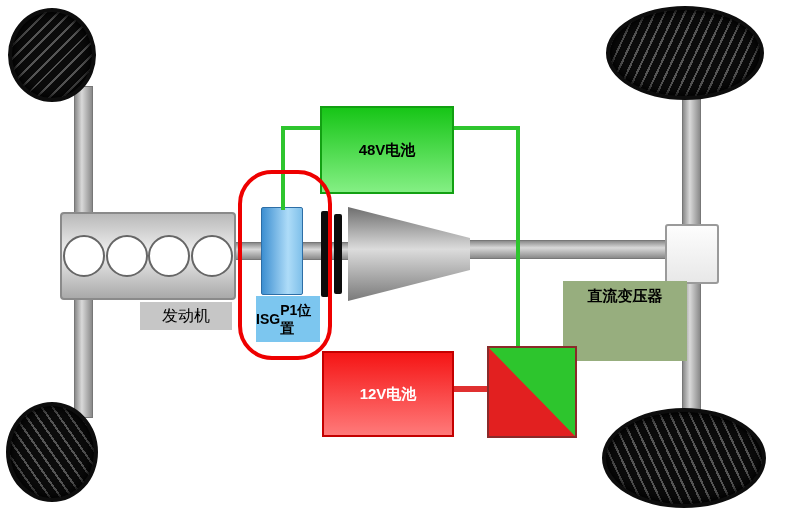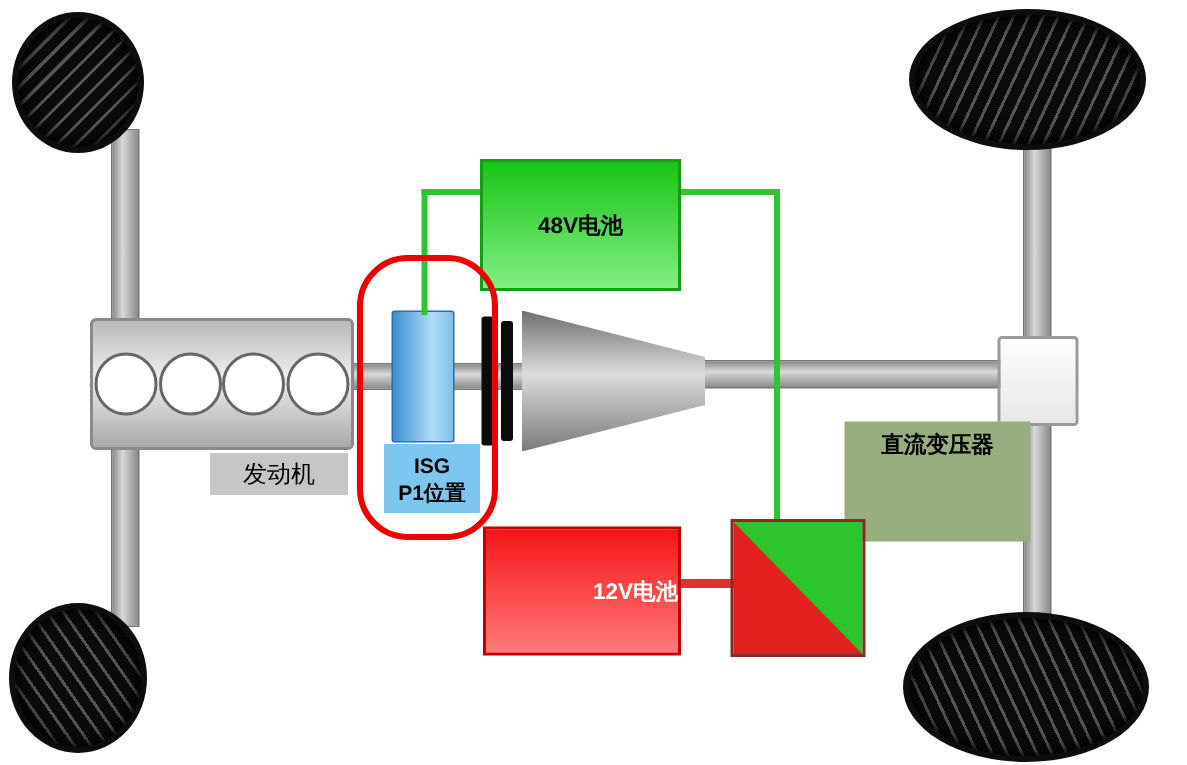--- a/index.html
+++ b/index.html
@@ -60,21 +60,21 @@
 
   
   .isg{
     left:261px;top:207px;width:40px;height:86px;
     background:linear-gradient(to right,#3d8fd1,#aedcf8 65%,#7fc0ea);
     border:1.5px solid #2d6ea6;border-radius:2px;
   }
   .isg-label{
     left:256px;top:296px;width:64px;height:46px;
     background:#7cc6ef;color:#000;
-    display:flex;flex-direction:column;align-items:center;justify-content:center;
+    display:flex;flex-direction:row;align-items:center;justify-content:center;
     font-size:14px;font-weight:bold;line-height:1.3;
   }
   .red-ring{
     left:238px;top:170px;width:86px;height:182px;
     border:4px solid #ee0000;border-radius:34px;
     background:transparent;z-index:30;
   }
 
   
   .wire-green{background:#2ec52e;z-index:2;}
@@ -89,21 +89,21 @@
     left:320px;top:86px;width:130px;height:84px;
     background:linear-gradient(to bottom,#17c517,#84ef84);
     border:2px solid #12a012;
     display:flex;align-items:center;justify-content:center;
     font-size:15px;font-weight:bold;color:#000;z-index:5;margin-top:20px;
   }
   .battery12{
     left:322px;top:351px;width:128px;height:82px;
     background:linear-gradient(to bottom,#f51515,#ff7a7a);
     border:2px solid #c40000;
-    display:flex;align-items:center;justify-content:flex-end;
+    display:flex;align-items:center;justify-content:center;
     font-size:15px;font-weight:bold;color:#fff;z-index:5;
   }
   .dcdc-label-box{
     left:563px;top:281px;width:124px;height:80px;
     background:#97ae7e;color:#000;
     font-size:15px;font-weight:bold;text-align:center;
     padding-top:6px;box-sizing:border-box;z-index:4;
   }
   .dcdc{
     left:487px;top:346px;width:86px;height:88px;

